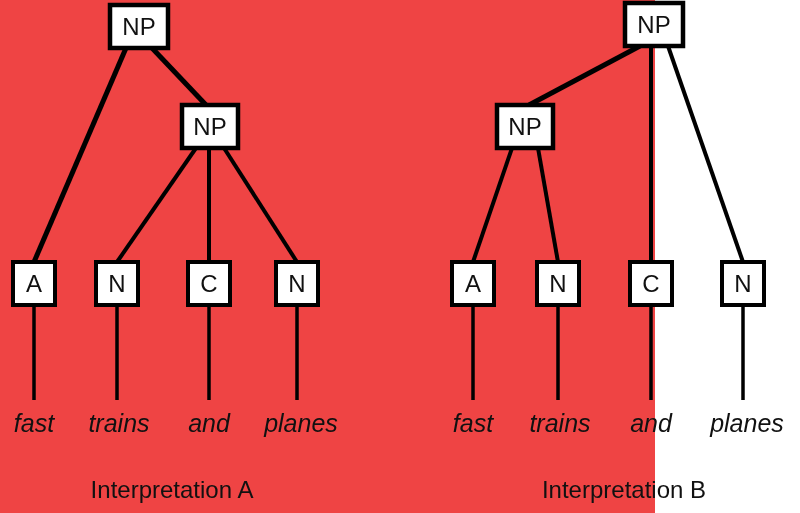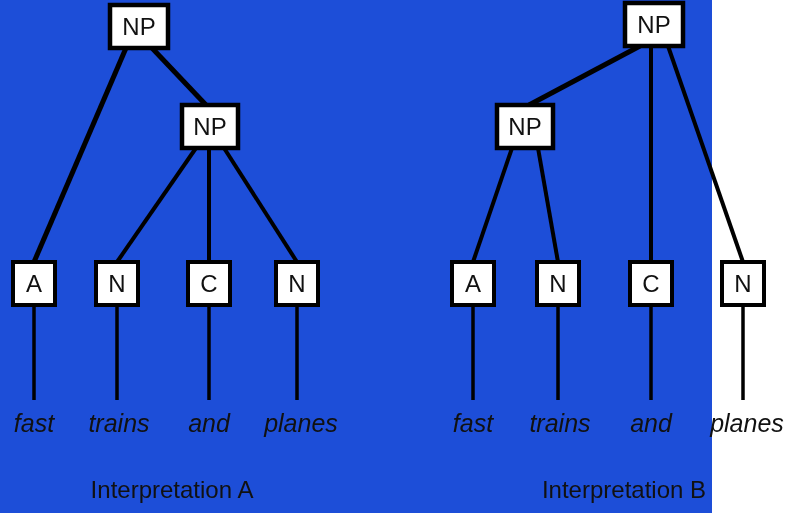--- a/index.html
+++ b/index.html
@@ -9,23 +9,23 @@
   }
   body {
     width: 800px;
     height: 513px;
     overflow: hidden;
     font-family: "Liberation Sans", sans-serif;
     color: #000000;
   }
   #figure {
     position: relative;
-    width: 712px;
+    width: 655px;
     height: 513px;
-    background: #1d4ed8;
+    background: #ef4444;
   }
   svg.tree-canvas {
     position: absolute;
     left: 0;
     top: 0;
     width: 800px;
     height: 513px;
     display: block;
   }
   .node-box rect {

